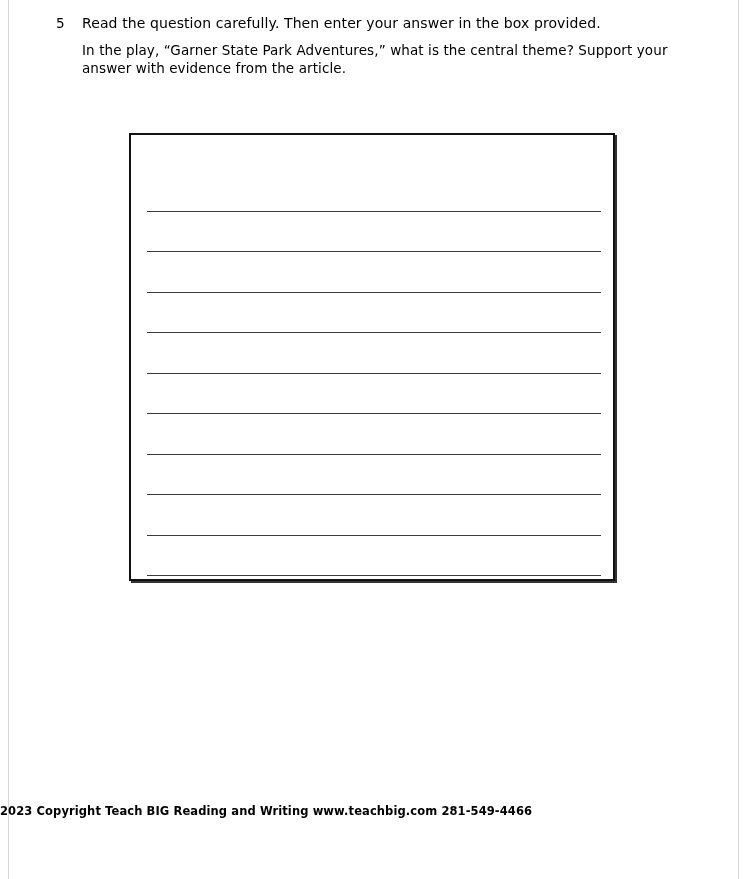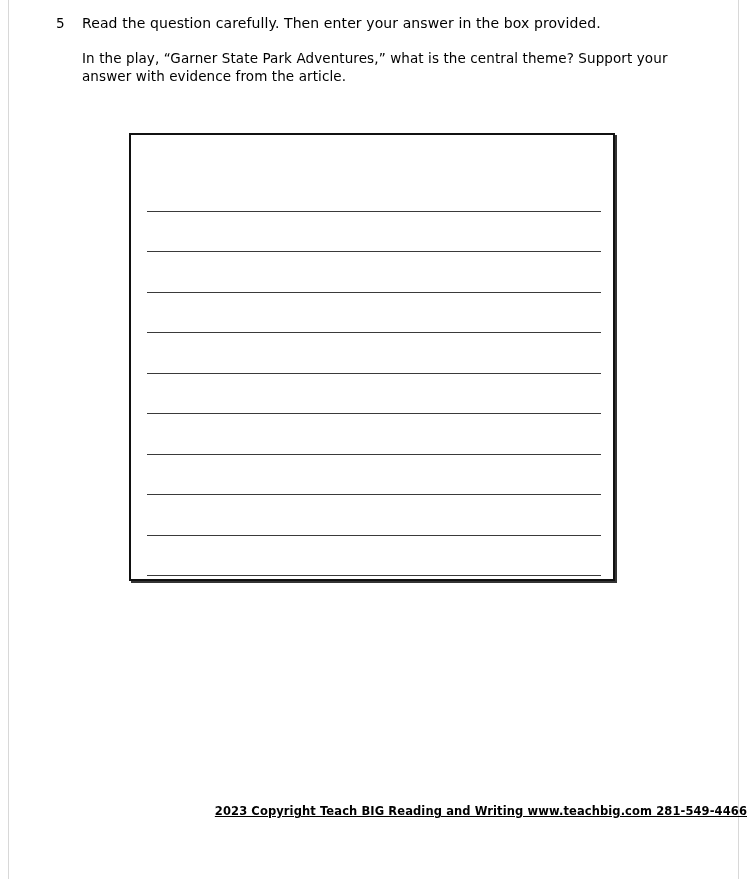--- a/index.html
+++ b/index.html
@@ -53,21 +53,21 @@
     line-height: 20px;
     color: #000;
   }
   .q-directions {
     font-size: 14px;
     line-height: 20px;
     color: #000;
     letter-spacing: 0.1px;
   }
   .q-prompt {
-    margin-top: 16px;
+    margin-top: 8px;
     margin-left: 26px;
     width: 600px;
     font-size: 13.5px;
     line-height: 18px;
     color: #000;
     letter-spacing: 0.1px;
   }
   .answer-box {
     position: absolute;
     left: 129px;
@@ -88,26 +88,25 @@
   .write-line {
     height: 40.5px;
     border-bottom: 1px solid #3a3a3a;
     box-sizing: border-box;
   }
   .footer {
     position: absolute;
     left: 0;
     top: 804px;
     width: 747px;
-    text-align: right;
+    text-align: left;
     font-size: 11.5px;
     font-weight: bold;
     color: #000;
     letter-spacing: 0.1px;
-    text-decoration: underline;
   }
 </style>
 </head>
 <body>
 
 <div class="page">
 
   <div class="edge-left"></div>
   <div class="edge-right"></div>
 

